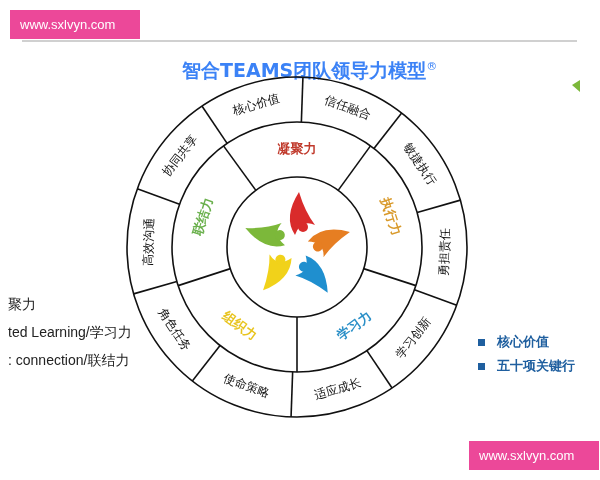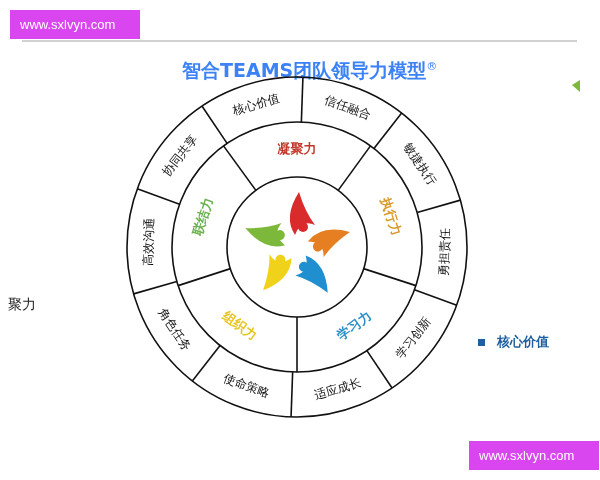--- a/index.html
+++ b/index.html
@@ -1,17 +1,17 @@
 <!DOCTYPE html>
 <html><head>
 <meta charset="utf-8">
 <style>
   html,body{margin:0;padding:0;}
   body{width:600px;height:480px;position:relative;background:#fff;overflow:hidden;font-family:"DejaVu Sans",sans-serif;}
-  .wm{position:absolute;background:#d946ef;color:#fff;font-family:"Liberation Sans",sans-serif;font-size:13px;padding:6px 10px;}
+  .wm{position:absolute;background:#ec4899;color:#fff;font-family:"Liberation Sans",sans-serif;font-size:13px;padding:6px 10px;}
   #wm-top{left:10px;top:10px;width:110px;height:17px;line-height:17px;}
   #wm-bottom{left:469px;top:441px;width:110px;height:17px;line-height:17px;}
   .topline{position:absolute;left:22px;top:40px;width:555px;height:2px;background:#d0d0d0;}
   .title{position:absolute;left:182px;top:58px;font-size:19px;font-weight:bold;color:#3b82f6;white-space:nowrap;}
   .title sup{font-size:11px;font-weight:normal;}
   .leftlist{position:absolute;left:0;top:290px;font-family:"Liberation Sans",sans-serif;font-size:14px;color:#222;}
   .leftlist div{height:28px;line-height:28px;white-space:nowrap;padding-left:8px;}
   .rightlist{position:absolute;left:478px;top:330px;font-size:13px;color:#1f5f9f;font-weight:bold;}
   .rightlist .row{height:24px;line-height:24px;white-space:nowrap;}
   .rightlist .sq{display:inline-block;width:7px;height:7px;background:#1f5f9f;margin-right:12px;vertical-align:middle;}
@@ -86,19 +86,22 @@
       <g transform="rotate(288 297 247)">
         <path d="M 295 235 Q 283 217 299 192 Q 305 212 315 225 Q 301 219 295 235 Z" fill="#7cb83a"></path>
         <circle cx="303" cy="227" r="5" fill="#7cb83a"></circle>
       </g>
     </g>
   <polygon points="572,85 580,80 580,92" fill="#7cb83a"></polygon>
 </svg>
 
 <div class="leftlist">
   <div>聚力</div>
+  <div>ted Learning/学习力</div>
+  <div>: connection/联结力</div>
 </div>
 
 <div class="rightlist">
   <div class="row"><span class="sq"></span><span>核心价值</span></div>
+  <div class="row"><span class="sq"></span><span>五十项关键行</span></div>
 </div>
 
 <div class="wm" id="wm-bottom">www.sxlvyn.com</div>
 
 </body></html>

